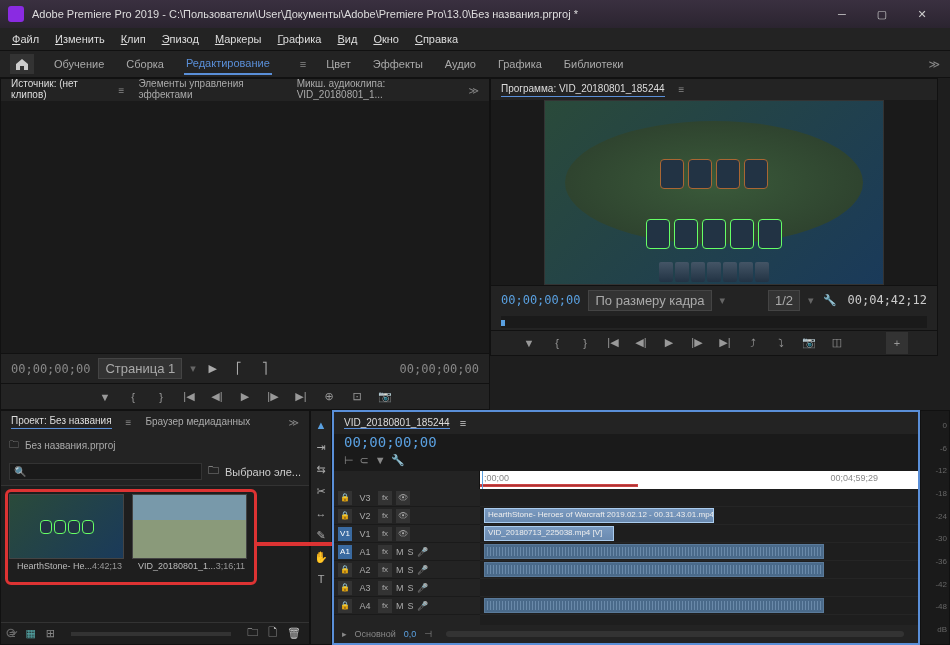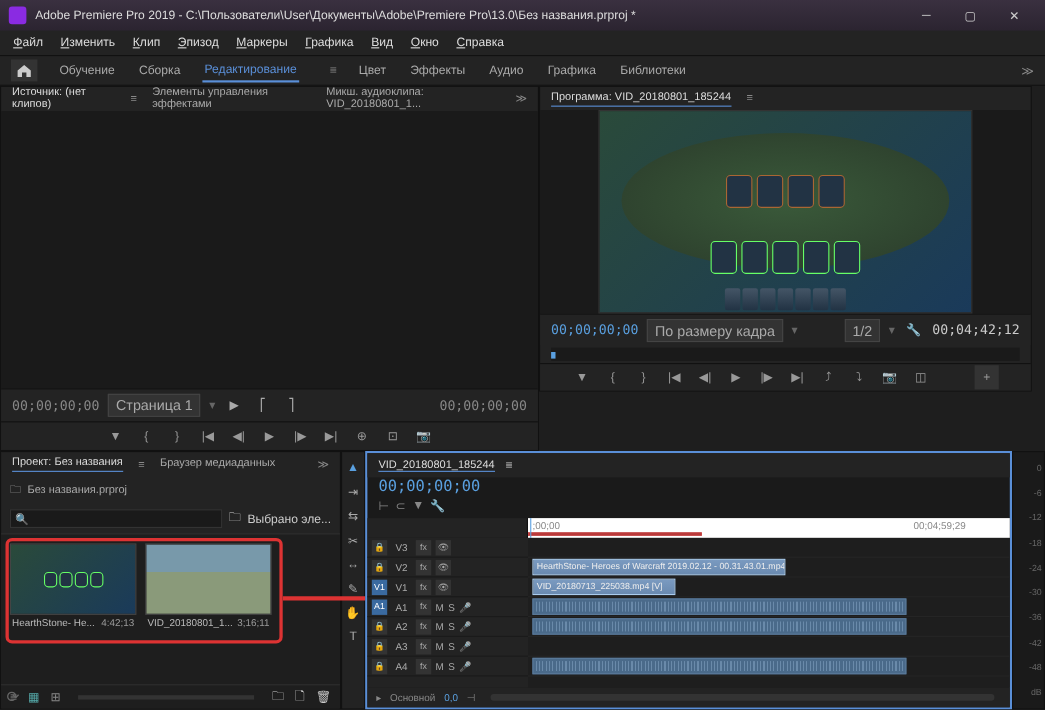--- a/index.html
+++ b/index.html
@@ -46,21 +46,21 @@
 .ruler-strip::before{content:""; position:absolute; left:0; top:4px; width:4px; height:6px; background:#5aa0e0;}
 .lower { display:flex; height: 235px;}
 .proj-panel { width:310px; display:flex; flex-direction:column; background:#232323; border:1px solid #111;}
 .proj-header { padding:4px 8px; display:flex; align-items:center; gap:6px; font-size:10px; color:#aaa;}
 .search-row { padding:4px 8px; display:flex; gap:6px; align-items:center; border-bottom:1px solid #333;}
 .search-row input { flex:1; background:#1a1a1a; border:1px solid #333; color:#aaa; padding:2px 4px; font-size:10px;}
 .bin { flex:1; background:#1e1e1e; padding:8px; display:flex; gap:8px; position:relative;}
 .thumb { width:115px; }
 .thumb-img { width:115px; height:65px; background:linear-gradient(135deg,#2a4a3a,#1a3a5a); border:1px solid #444; position:relative;}
 .thumb-img.outdoor { background:linear-gradient(#7899aa 40%,#8a9a7a 40%);}
-.thumb-label { display:flex; justify-content:space-between; font-size:9px; color:#bbb; margin-top:2px; padding:0 2px;}
+.thumb-label { display:flex; justify-content:flex-end; font-size:9px; color:#bbb; margin-top:2px; padding:0 2px;}
 .thumb-label span:last-child { color:#999;}
 .red-box { position:absolute; border:3px solid #d33; border-radius:6px; left:4px; top:3px; width:252px; height:96px; pointer-events:none;}
 .red-arrow { position:absolute; left:256px; top:48px; pointer-events:none;}
 .bin-foot { height:22px; background:#1e1e1e; border-top:1px solid #333; display:flex; align-items:center; padding:0 8px; gap:10px;}
 .tools-col { width:22px; background:#232323; display:flex; flex-direction:column; align-items:center; gap:6px; padding:6px 0; border:1px solid #111;}
 .tools-col .tool { width:16px; height:16px; color:#aaa; display:flex; align-items:center; justify-content:center; cursor:pointer;}
 .tools-col .tool.active { color:#5aa0e0;}
 .timeline { flex:1; background:#1a1a1a; border:2px solid #5a8fd8; display:flex; flex-direction:column; position:relative;}
 .tl-head { height:22px; display:flex; align-items:center; padding:0 10px; gap:10px; background:#232323;}
 .tl-time { padding:0 10px 4px; display:flex; align-items:center; gap:10px;}

